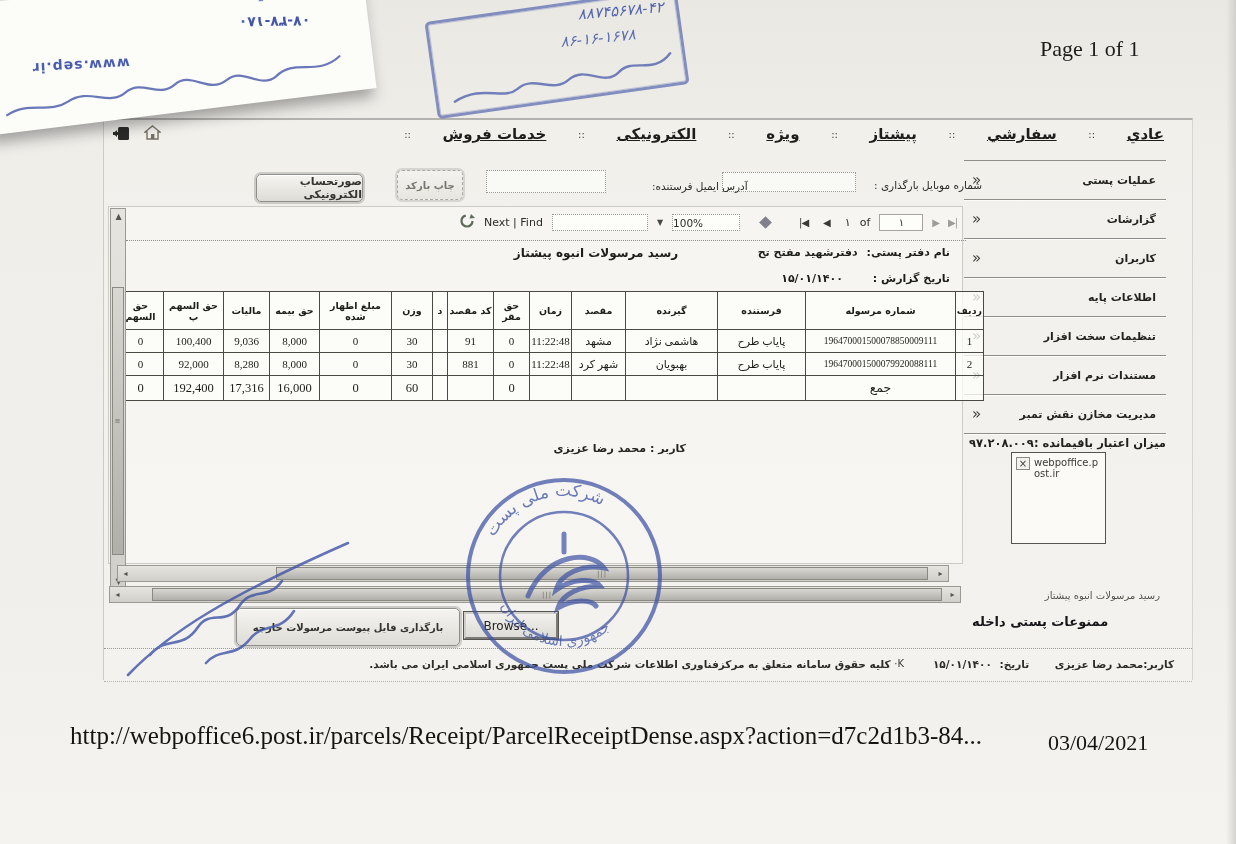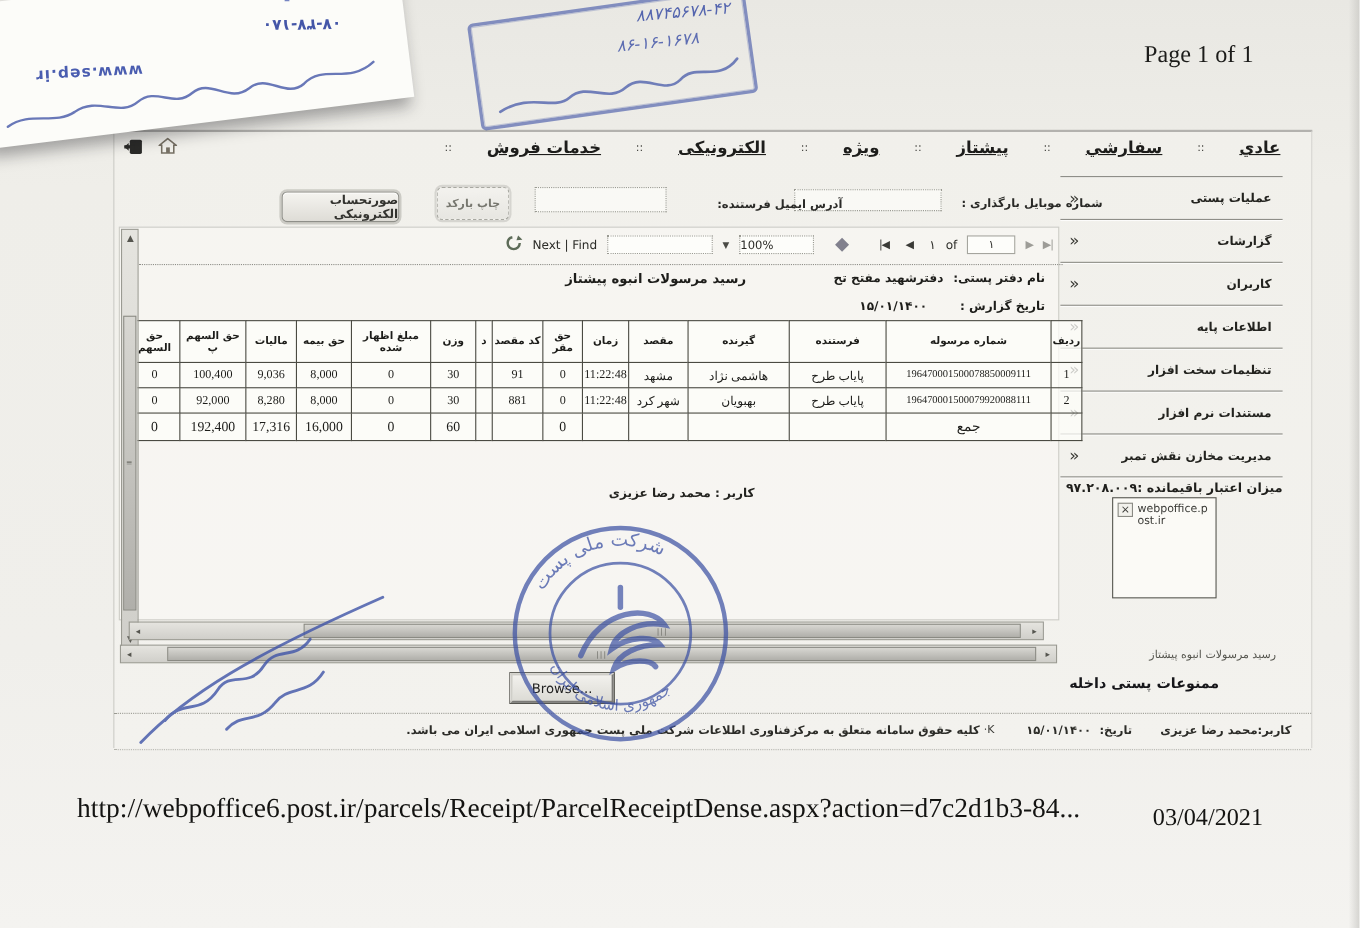--- a/index.html
+++ b/index.html
@@ -21,21 +21,21 @@
   .url-line{left:70px;top:722px;font-family:"Liberation Serif",serif;font-size:25px;color:#141412;white-space:nowrap}
   .print-date{left:1048px;top:730px;font-family:"Liberation Serif",serif;font-size:22px;color:#141412}
   
   .app{left:103px;top:118px;width:1090px;height:562px;border-top:2px solid #b3b2ae;border-left:1px solid #ccccc7;border-right:1px solid #d6d5d1;background:linear-gradient(180deg,#f1f0eb,#f3f2ee);z-index:10}
   .menu-bar{position:absolute;top:5px;left:300px;right:28px;height:18px;display:flex;flex-direction:row;justify-content:space-between;align-items:center;direction:rtl}
   .mlink{font-size:15px;font-weight:bold;color:#1d1d1b;text-decoration:underline;cursor:pointer}
   .msep{font-size:10px;color:#44443f}
   .icon-btn{position:absolute;cursor:pointer}
   .last-login{position:absolute;left:66px;top:20px;width:184px;text-align:right;direction:rtl;font-size:10.5px;font-weight:bold;color:#6b4a3a}
   
-  .fa-label{position:absolute;direction:rtl;font-size:10.5px;font-weight:bold;color:#2a2a27;white-space:nowrap}
+  .fa-label{position:absolute;direction:rtl;font-size:10.5px;font-weight:normal;color:#2a2a27;white-space:nowrap}
   .dotinput{position:absolute;border:1px dotted #9a9a92;background:rgba(253,253,250,.65)}
   .btn3d{position:absolute;display:flex;align-items:center;justify-content:center;background:linear-gradient(180deg,#f5f4f0,#dedcd6);border:1px solid #8f8f89;border-radius:5px;box-shadow:0 0 0 2px #cccbc5,inset 0 1px 0 #fff;font-weight:bold;color:#33332f;font-size:11px;cursor:pointer;direction:rtl}
   .btn-ghost{background:linear-gradient(180deg,#f3f2ee,#e7e6e1);border:1px dashed #a8a8a1;color:#77776f;font-size:10px;box-shadow:0 0 0 2px #d6d5d0}
   
   .sidebar{position:absolute;left:860px;top:40px;width:202px;border-top:1px solid #8e8e88}
   .side-item{height:39px;display:flex;direction:rtl;justify-content:space-between;align-items:center;padding:0 10px 0 8px;border-bottom:1px solid #8e8e88;box-shadow:0 1px 0 rgba(255,255,255,.8);cursor:pointer}
   .side-label{font-size:11px;font-weight:bold;color:#23231f}
   .side-chev{font-size:15px;color:#3a3a35}
   .credit{position:absolute;left:860px;top:316px;width:202px;direction:rtl;text-align:right;font-size:11.5px;font-weight:bold;color:#1f1f1c;padding-left:2px}
   .broken-box{position:absolute;left:907px;top:332px;width:95px;height:92px;border:1px solid #55554f;background:#fbfaf6;padding:4px;display:flex;gap:4px;align-items:flex-start}
@@ -323,20 +323,21 @@
     <span class="sb-arrow" style="left:0;top:0">◂</span>
     <div class="sb-thumb" style="top:1px;left:158px;width:652px;height:13px">|||</div>
     <span class="sb-arrow" style="right:0;top:0">▸</span>
   </div>
   <div class="sbar" style="left:5px;top:466px;width:852px;height:17px">
     <span class="sb-arrow" style="left:0;top:0">◂</span>
     <div class="sb-thumb" style="top:1px;left:42px;width:790px;height:13px">|||</div>
     <span class="sb-arrow" style="right:0;top:0">▸</span>
   </div>
 
+  <div class="btn3d" style="left:132px;top:488px;width:224px;height:38px;font-size:10px">بارگذاری فایل پیوست مرسولات خارجه</div>
   <div class="browse-btn">Browse...</div>
 
   <div class="statusbar">
     <div class="copyright">کلیه حقوق سامانه متعلق به مرکزفناوری اطلاعات شرکت ملی پست جمهوری اسلامی ایران می باشد.</div>
     <span class="ok-mark">·K</span>
     <div class="sb-right">
       <span>کاربر:محمد رضا عزیزی</span>
       <span class="dl">تاریخ:</span>
       <span style="margin-right:4px">۱۵/۰۱/۱۴۰۰</span>
     </div>

